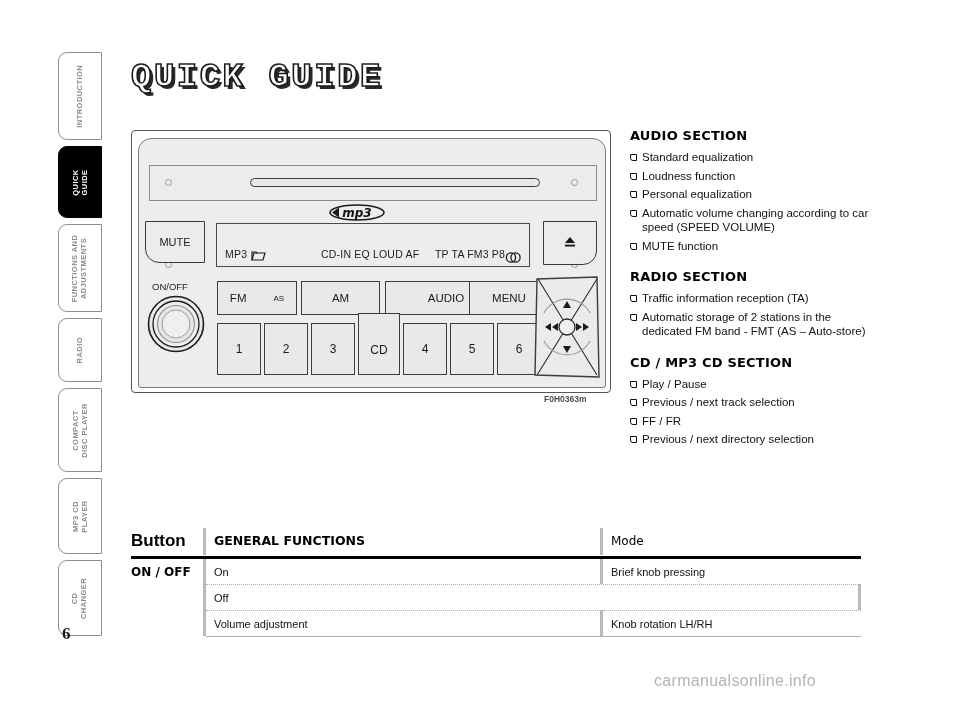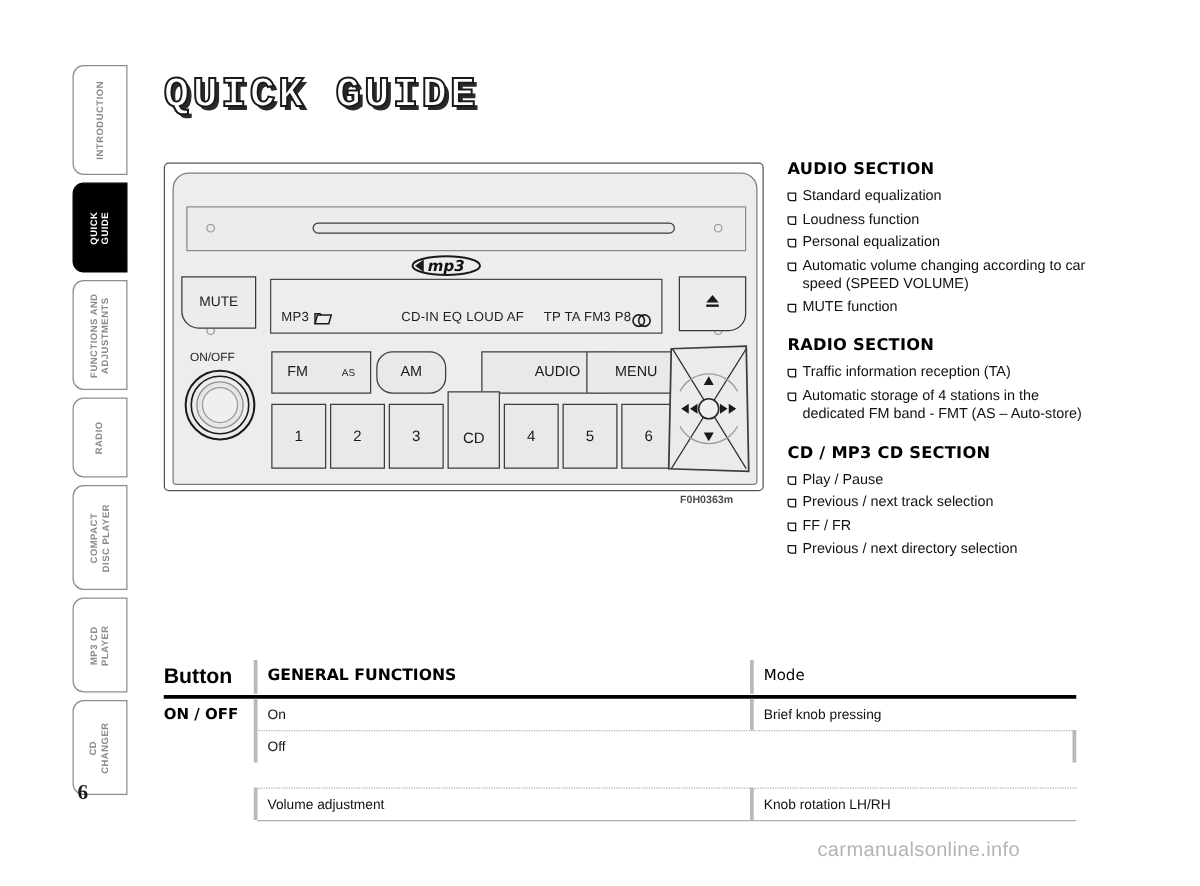--- a/index.html
+++ b/index.html
@@ -261,21 +261,21 @@
               <circle cx="29" cy="29" r="18.5" fill="#e6e6e6" stroke="#8f8f8f" stroke-width="1.1"></circle>
               <circle cx="29" cy="29" r="14" fill="#efefef" stroke="#9a9a9a" stroke-width="1"></circle>
             </svg>
           </div>
         </div>
 
         <div class="fbtn" style="left:78px; top:142px; width:80px;">
           <span>FM</span>
             <span class="sub">AS</span>
         </div>
-        <div class="fbtn" style="left:162px; top:142px; width:56px;border-radius:13px;">
+        <div class="fbtn" style="left:162px; top:142px; width:79px;">
           <span>AM</span>
         </div>
         <div class="fbtn" style="left:246px; top:142px; width:104px;padding-left:18px;">
           <span>AUDIO</span>
         </div>
         <div class="fbtn" style="left:330px; top:142px; width:80px;">
           <span>MENU</span>
         </div>
 
         <div class="pbtn" style="left:78px; top:184px; width:44px;">
@@ -344,21 +344,21 @@
         <span class="bullet"></span>
         <span class="bullet-txt">MUTE function</span>
       </div>
       <div class="sec-head gap">RADIO SECTION</div>
       <div class="bullet-row">
         <span class="bullet"></span>
         <span class="bullet-txt">Traffic information reception (TA)</span>
       </div>
       <div class="bullet-row">
         <span class="bullet"></span>
-        <span class="bullet-txt">Automatic storage of 4 stations in the dedicated FM band - FMT (AS – Auto-store)</span>
+        <span class="bullet-txt">Automatic storage of 2 stations in the dedicated FM band - FMT (AS – Auto-store)</span>
       </div>
       <div class="sec-head gap">CD / MP3 CD SECTION</div>
       <div class="bullet-row">
         <span class="bullet"></span>
         <span class="bullet-txt">Play / Pause</span>
       </div>
       <div class="bullet-row">
         <span class="bullet"></span>
         <span class="bullet-txt">Previous / next track selection</span>
       </div>
@@ -394,21 +394,21 @@
           <div class="c2"><span class="tb">On</span></div>
           <div class="vdiv"></div>
           <div class="c3"><span class="tb">Brief knob pressing</span></div>
         </div>
         <div class="trow" style="border-top: 0px;">
           <div class="c1"></div>
           <div class="vdiv"></div>
           <div class="c2 dotrule"><span class="tb">Off</span></div>
           <div class="vdiv"></div>
         </div>
-        <div class="trow" style="border-top: 0px; margin-top: 20px;">
+        <div class="trow" style="border-top: 0px;">
           <div class="c1"></div>
           <div class="vdiv"></div>
           <div class="c2 dotrule"><span class="tb">Volume adjustment</span></div>
           <div class="vdiv"></div>
           <div class="c3 dotrule"><span class="tb">Knob rotation LH/RH</span></div>
         </div>
         <div class="solidrule" style="margin-left: 75px;"></div>
       </div>
   </div>
 

